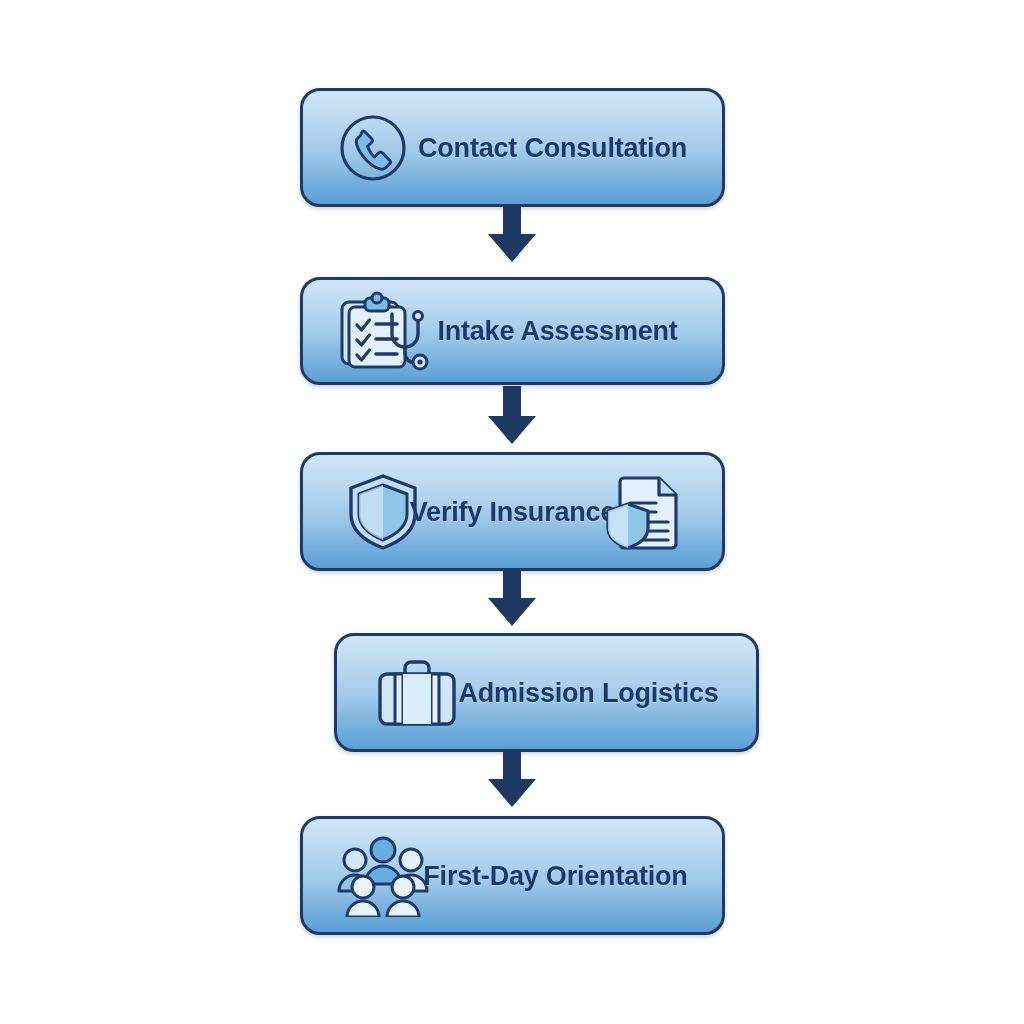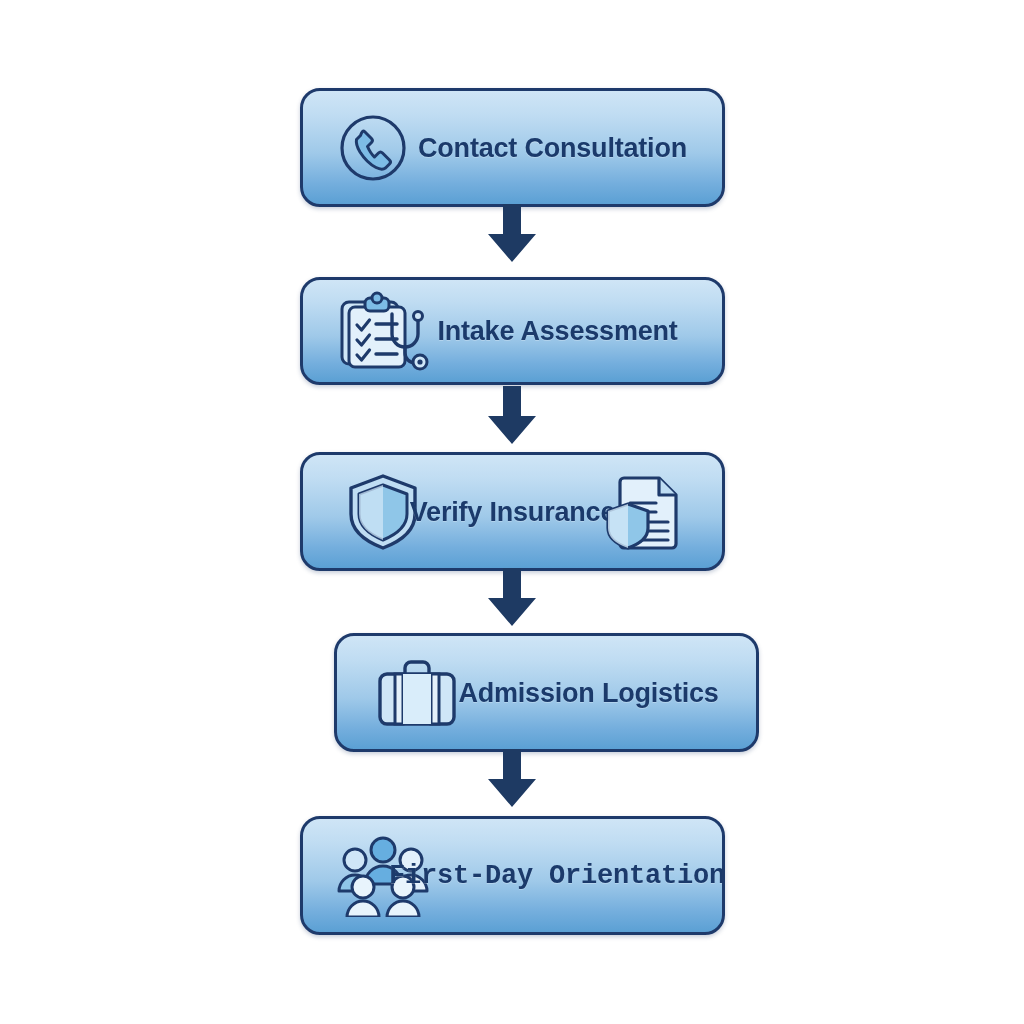--- a/index.html
+++ b/index.html
@@ -207,16 +207,16 @@
         <circle cx="74" cy="25" r="11" fill="#e2f0fb" stroke="#1e3a6b" stroke-width="3"></circle>
         <path d="M58 56 a16 16 0 0 1 32 0 Z" fill="#e2f0fb" stroke="#1e3a6b" stroke-width="3" stroke-linejoin="round"></path>
 
         <circle cx="26" cy="52" r="11" fill="#e8f4fc" stroke="#1e3a6b" stroke-width="3"></circle>
         <path d="M10 82 a16 16 0 0 1 32 0 Z" fill="#e8f4fc" stroke="#1e3a6b" stroke-width="3" stroke-linejoin="round"></path>
 
         <circle cx="66" cy="52" r="11" fill="#e8f4fc" stroke="#1e3a6b" stroke-width="3"></circle>
         <path d="M50 82 a16 16 0 0 1 32 0 Z" fill="#e8f4fc" stroke="#1e3a6b" stroke-width="3" stroke-linejoin="round"></path>
       </svg>
     </div>
-    <div class="node-label" style="top:50%; transform:translateY(-50%); padding-left:86px;font-family:Liberation Mono, monospace;">First-Day Orientation</div>
+    <div class="node-label" style="top:50%; transform:translateY(-50%); padding-left:86px;">First-Day Orientation</div>
   </div>
 
 </div>
 
 </body></html>

